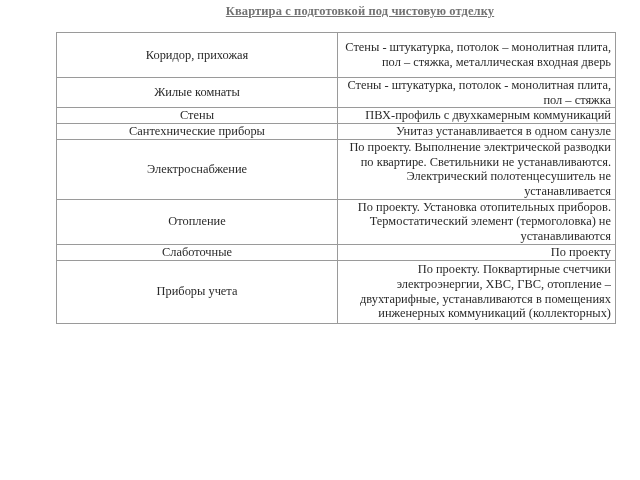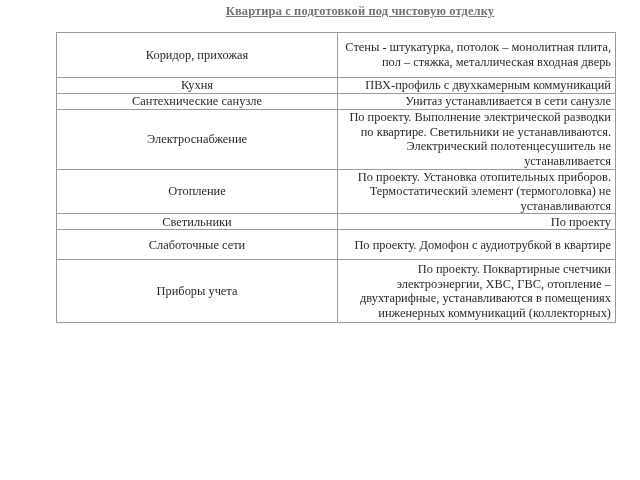--- a/index.html
+++ b/index.html
@@ -20,42 +20,42 @@
 <body>
 
 <div class="title">Квартира с подготовкой под чистовую отделку</div>
 
 <table class="spec">
   <tbody>
     <tr style="height:45px">
       <td class="name">Коридор, прихожая</td>
       <td class="desc">Стены - штукатурка, потолок – монолитная плита, пол – стяжка, металлическая входная дверь</td>
     </tr>
+    <tr style="height:29px">
+      <td class="name">Жилые комнаты</td>
+      <td class="desc">Стены - штукатурка, потолок - монолитная плита, пол – стяжка</td>
+    </tr>
     <tr style="height:15px">
-      <td class="name">Кухня</td>
+      <td class="name">Стены</td>
       <td class="desc">ПВХ-профиль с двухкамерным коммуникаций</td>
     </tr>
     <tr style="height:16px">
-      <td class="name">Сантехнические санузле</td>
-      <td class="desc">Унитаз устанавливается в сети санузле</td>
+      <td class="name">Сантехнические приборы</td>
+      <td class="desc">Унитаз устанавливается в одном санузле</td>
     </tr>
     <tr style="height:60px">
       <td class="name">Электроснабжение</td>
       <td class="desc">По проекту. Выполнение электрической разводки по квартире.  Светильники не устанавливаются. Электрический полотенцесушитель не устанавливается</td>
     </tr>
     <tr style="height:44px">
       <td class="name">Отопление</td>
       <td class="desc">По проекту. Установка отопительных приборов. Термостатический элемент (термоголовка) не устанавливаются</td>
     </tr>
     <tr style="height:16px">
-      <td class="name">Светильники</td>
+      <td class="name">Слаботочные</td>
       <td class="desc">По проекту</td>
-    </tr>
-    <tr style="height:30px">
-      <td class="name">Слаботочные сети</td>
-      <td class="desc">По проекту. Домофон с аудиотрубкой в квартире</td>
     </tr>
     <tr style="height:63px">
       <td class="name">Приборы учета</td>
       <td class="desc">По проекту. Поквартирные счетчики электроэнергии, ХВС, ГВС, отопление – двухтарифные, устанавливаются в помещениях инженерных коммуникаций (коллекторных)</td>
     </tr>
   </tbody>
 </table>
 
 </body></html>

